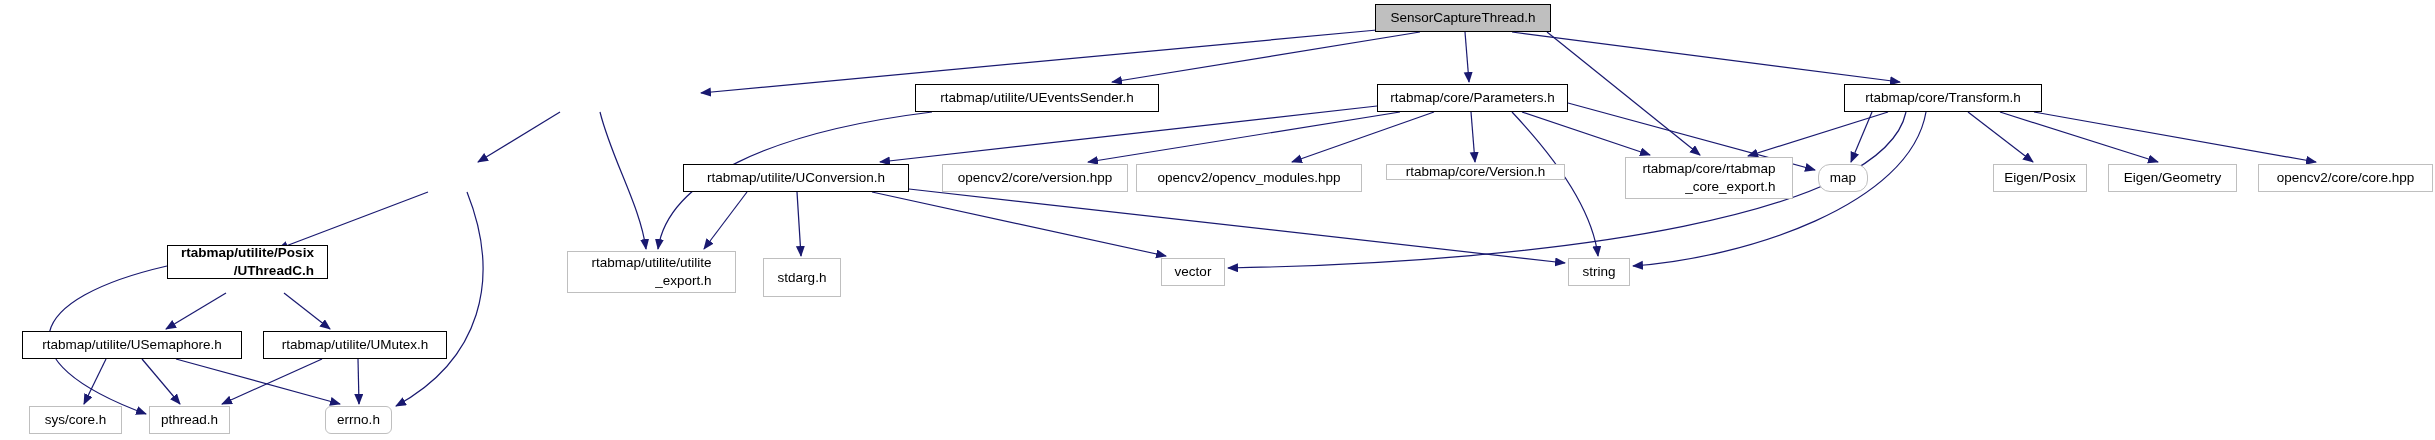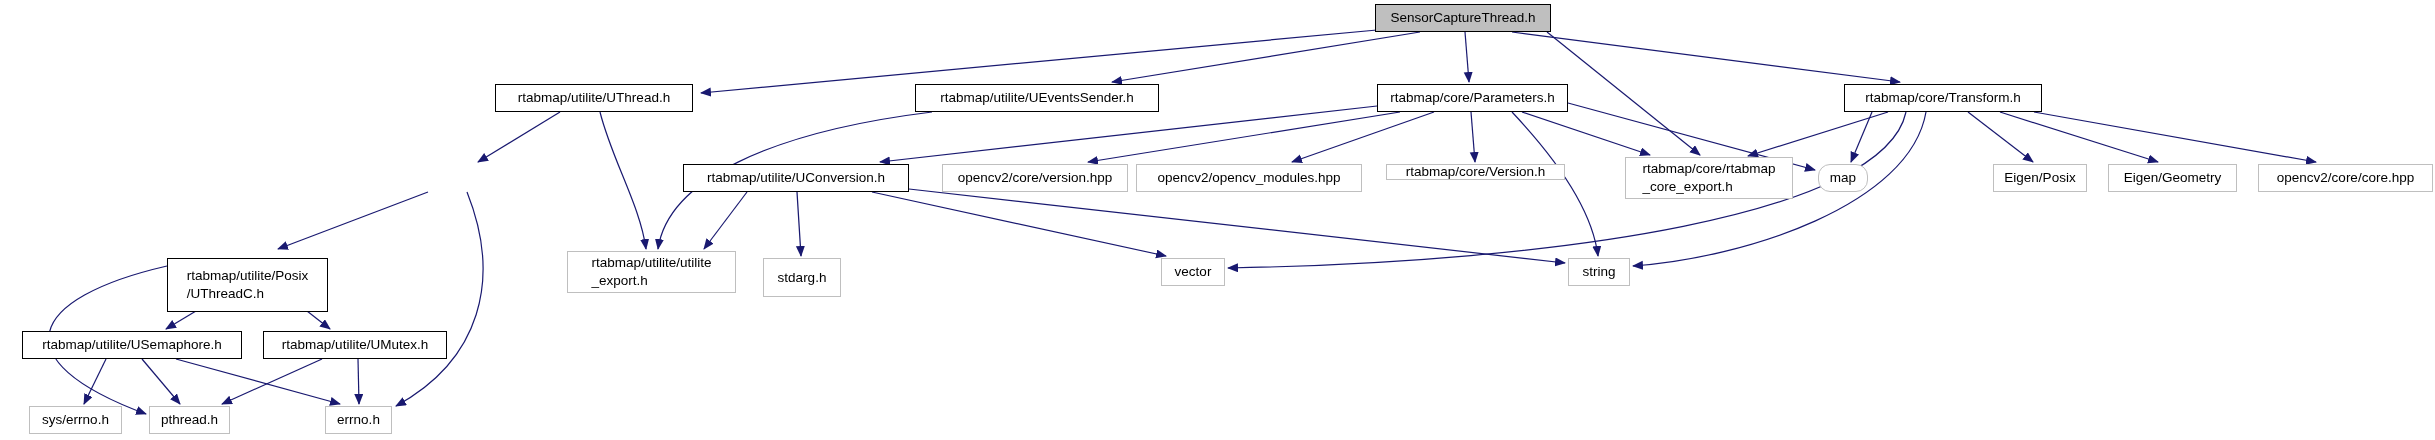--- a/index.html
+++ b/index.html
@@ -18,21 +18,21 @@
     position: absolute;
     box-sizing: border-box;
     background: #ffffff;
     border: 1px solid #000000;
     color: #000000;
     font-size: 13.5px;
     line-height: 1.3;
     display: flex;
     align-items: center;
     justify-content: center;
-    text-align: left;
+    text-align: right;
     white-space: pre-line;
     padding: 0 5px;
     cursor: pointer;
   }
   .node.external {
     border-color: #bfbfbf;
     cursor: default;
   }
   .node.root {
     background: #bfbfbf;
@@ -86,44 +86,43 @@
       <path marker-end="url(#arrow)" d="M106,359 L84,404"></path>
       <path marker-end="url(#arrow)" d="M142,359 L180,404"></path>
       <path marker-end="url(#arrow)" d="M176,359 L340,404"></path>
       <path marker-end="url(#arrow)" d="M322,359 L222,404"></path>
       <path marker-end="url(#arrow)" d="M358,359 L359,404"></path>
     </g>
   </svg>
 
   <div class="node root" style="left:1375px; top:4px; width:176px; height:28px;">SensorCaptureThread.h</div>
 
-  <div class="node" style="left:495px; top:84px; width:198px; height:28px;">rtabmap/utilite/UThread.h</div>
   <div class="node" style="left:915px; top:84px; width:244px; height:28px;">rtabmap/utilite/UEventsSender.h</div>
   <div class="node" style="left:1377px; top:84px; width:191px; height:28px;">rtabmap/core/Parameters.h</div>
   <div class="node" style="left:1844px; top:84px; width:198px; height:28px;">rtabmap/core/Transform.h</div>
 
   <div class="node" style="left:683px; top:164px; width:226px; height:28px;">rtabmap/utilite/UConversion.h</div>
   <div class="node external" style="left:930px; top:164px; width:186px; height:28px;margin-left:12px;">opencv2/core/version.hpp</div>
   <div class="node external" style="left:1136px; top:164px; width:226px; height:28px;">opencv2/opencv_modules.hpp</div>
   <div class="node external" style="left:1386px; top:164px; width:179px; height:16px;">rtabmap/core/Version.h</div>
   <div class="node external" style="left:1625px; top:157px; width:168px; height:42px;">rtabmap/core/rtabmap
 _core_export.h</div>
   <div class="node external" style="left:1818px; top:164px; width:50px; height:28px;border-radius:12px;">map</div>
   <div class="node external" style="left:1993px; top:164px; width:94px; height:28px;">Eigen/Posix</div>
   <div class="node external" style="left:2108px; top:164px; width:129px; height:28px;">Eigen/Geometry</div>
   <div class="node external" style="left:2258px; top:164px; width:175px; height:28px;">opencv2/core/core.hpp</div>
 
-  <div class="node" style="left:167px; top:258px; width:161px; height:54px;">rtabmap/utilite/Posix
+  <div class="node" style="left:167px; top:245px; width:161px; height:34px;font-weight:bold;">rtabmap/utilite/Posix
 /UThreadC.h</div>
   <div class="node external" style="left:567px; top:251px; width:169px; height:42px;">rtabmap/utilite/utilite
 _export.h</div>
   <div class="node external" style="left:763px; top:258px; width:78px; height:39px;">stdarg.h</div>
   <div class="node external" style="left:1161px; top:258px; width:64px; height:28px;">vector</div>
   <div class="node external" style="left:1568px; top:258px; width:62px; height:28px;">string</div>
 
   <div class="node" style="left:22px; top:331px; width:220px; height:28px;">rtabmap/utilite/USemaphore.h</div>
   <div class="node" style="left:263px; top:331px; width:184px; height:28px;">rtabmap/utilite/UMutex.h</div>
 
-  <div class="node external" style="left:29px; top:406px; width:93px; height:28px;">sys/errno.h</div>
+  <div class="node external" style="left:29px; top:406px; width:93px; height:28px;">sys/core.h</div>
   <div class="node external" style="left:149px; top:406px; width:81px; height:28px;">pthread.h</div>
-  <div class="node external" style="left:325px; top:406px; width:67px; height:28px;">errno.h</div>
+  <div class="node external" style="left:325px; top:406px; width:67px; height:28px;border-radius:6px;">errno.h</div>
 
 </div>
 
 </body></html>

